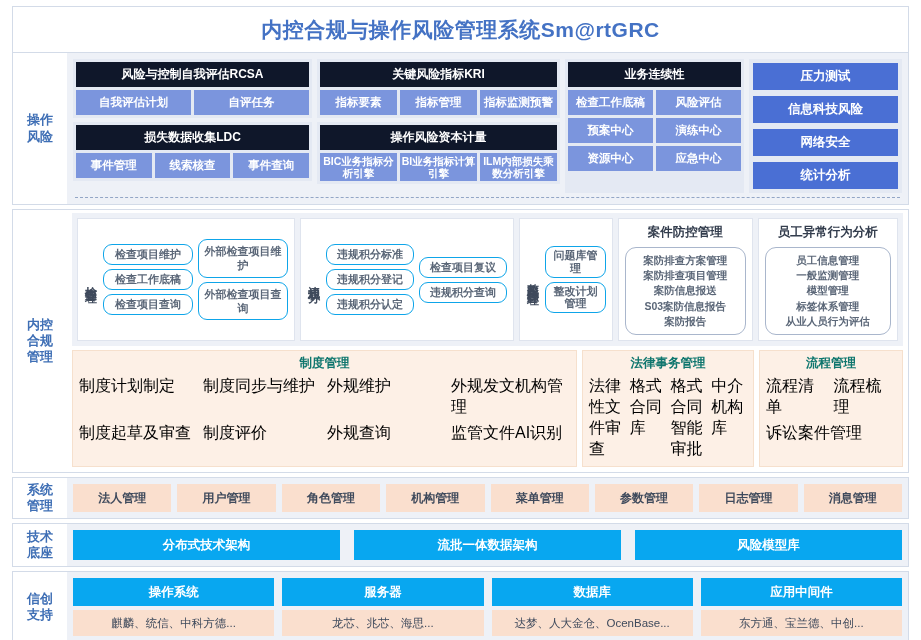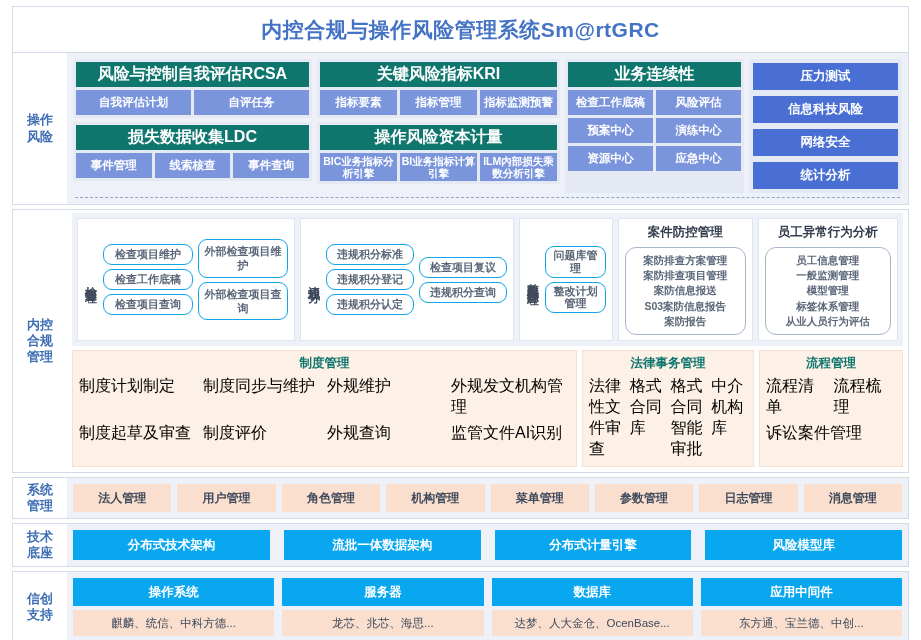--- a/index.html
+++ b/index.html
@@ -54,22 +54,22 @@
   }
   .ocol { display: flex; flex-direction: column; gap: 4px; }
   .ocol.c1 { flex: 0 0 239px; }
   .ocol.c2 { flex: 0 0 243px; }
   .ocol.c3 { flex: 0 0 179px; }
   .ocol.c4 { flex: 1 1 auto; }
 
   .ogroup { display: flex; flex-direction: column; gap: 3px;
             background: #e4e9f3; padding: 3px; }
   .ohead {
-    background: #0f766e; color: #ffffff;
-    font-size: 16px; font-weight: bold;
+    background: #0f172a; color: #ffffff;
+    font-size: 12px; font-weight: bold;
     height: 25px; display: flex; align-items: center; justify-content: center;
     text-align: center;
   }
   .orow { display: flex; gap: 3px; }
   .obtn {
     flex: 1 1 0; min-width: 0;
     background: #7b95dd; color: #ffffff;
     font-size: 11.5px; font-weight: bold;
     min-height: 25px;
     display: flex; align-items: center; justify-content: center;
@@ -387,21 +387,20 @@
       <div class="sys-btn">日志管理</div>
       <div class="sys-btn">消息管理</div>
     </div>
   </div>
 
   <div class="band">
     <div class="band-label">技术<br>底座</div>
     <div class="band-body tech-body">
       <div class="tech-btn">分布式技术架构</div>
       <div class="tech-btn">流批一体数据架构</div>
-      <div class="tech-btn">分布式计量引擎</div>
       <div class="tech-btn">风险模型库</div>
     </div>
   </div>
 
   <div class="band">
     <div class="band-label">信创<br>支持</div>
     <div class="band-body xc-body">
       <div class="xc-col">
         <div class="xc-head">操作系统</div>
         <div class="xc-sub">麒麟、统信、中科方德...</div>

